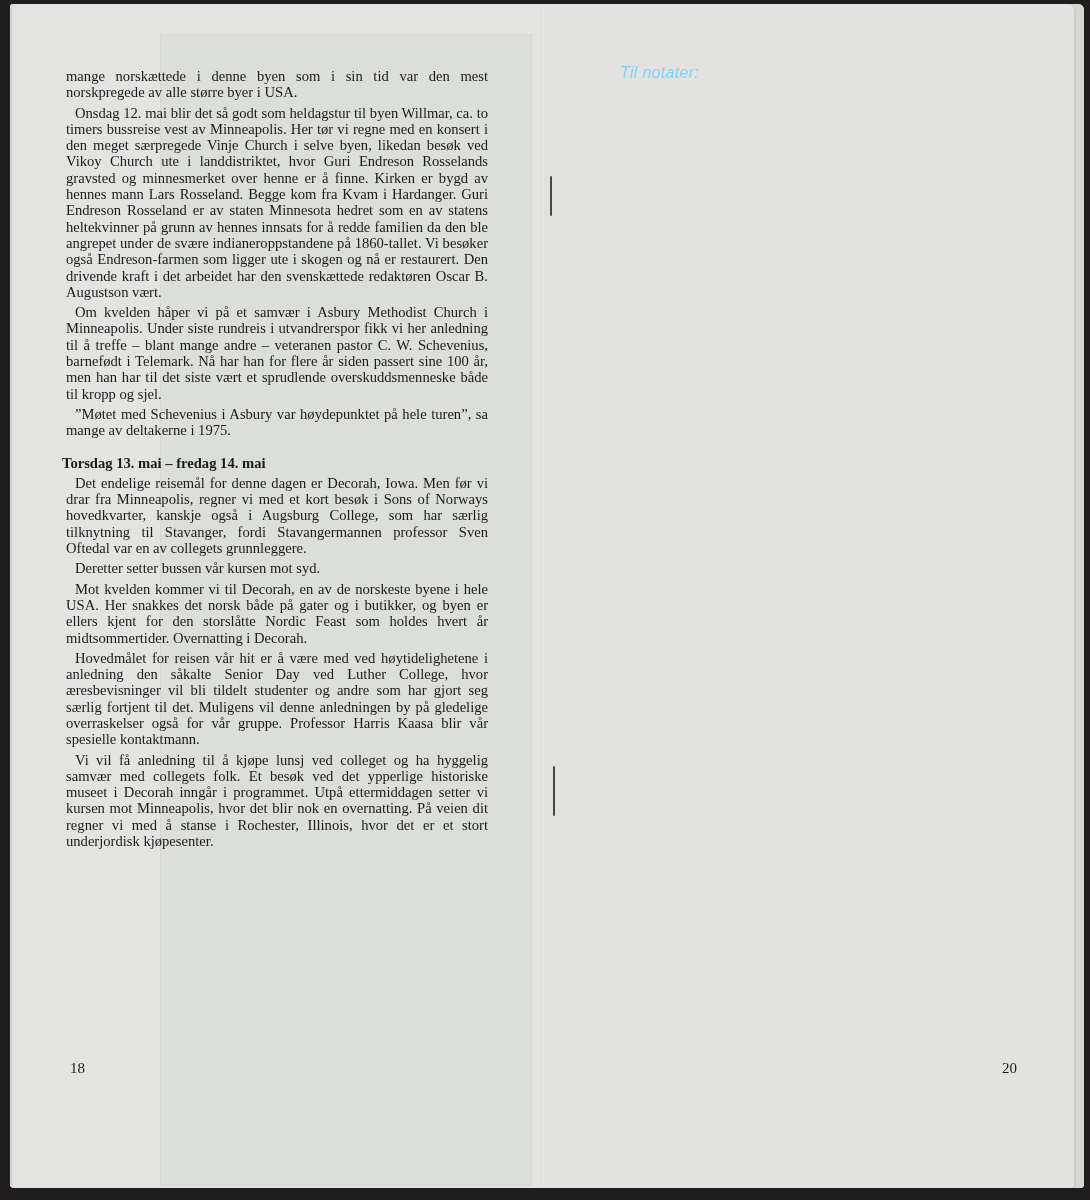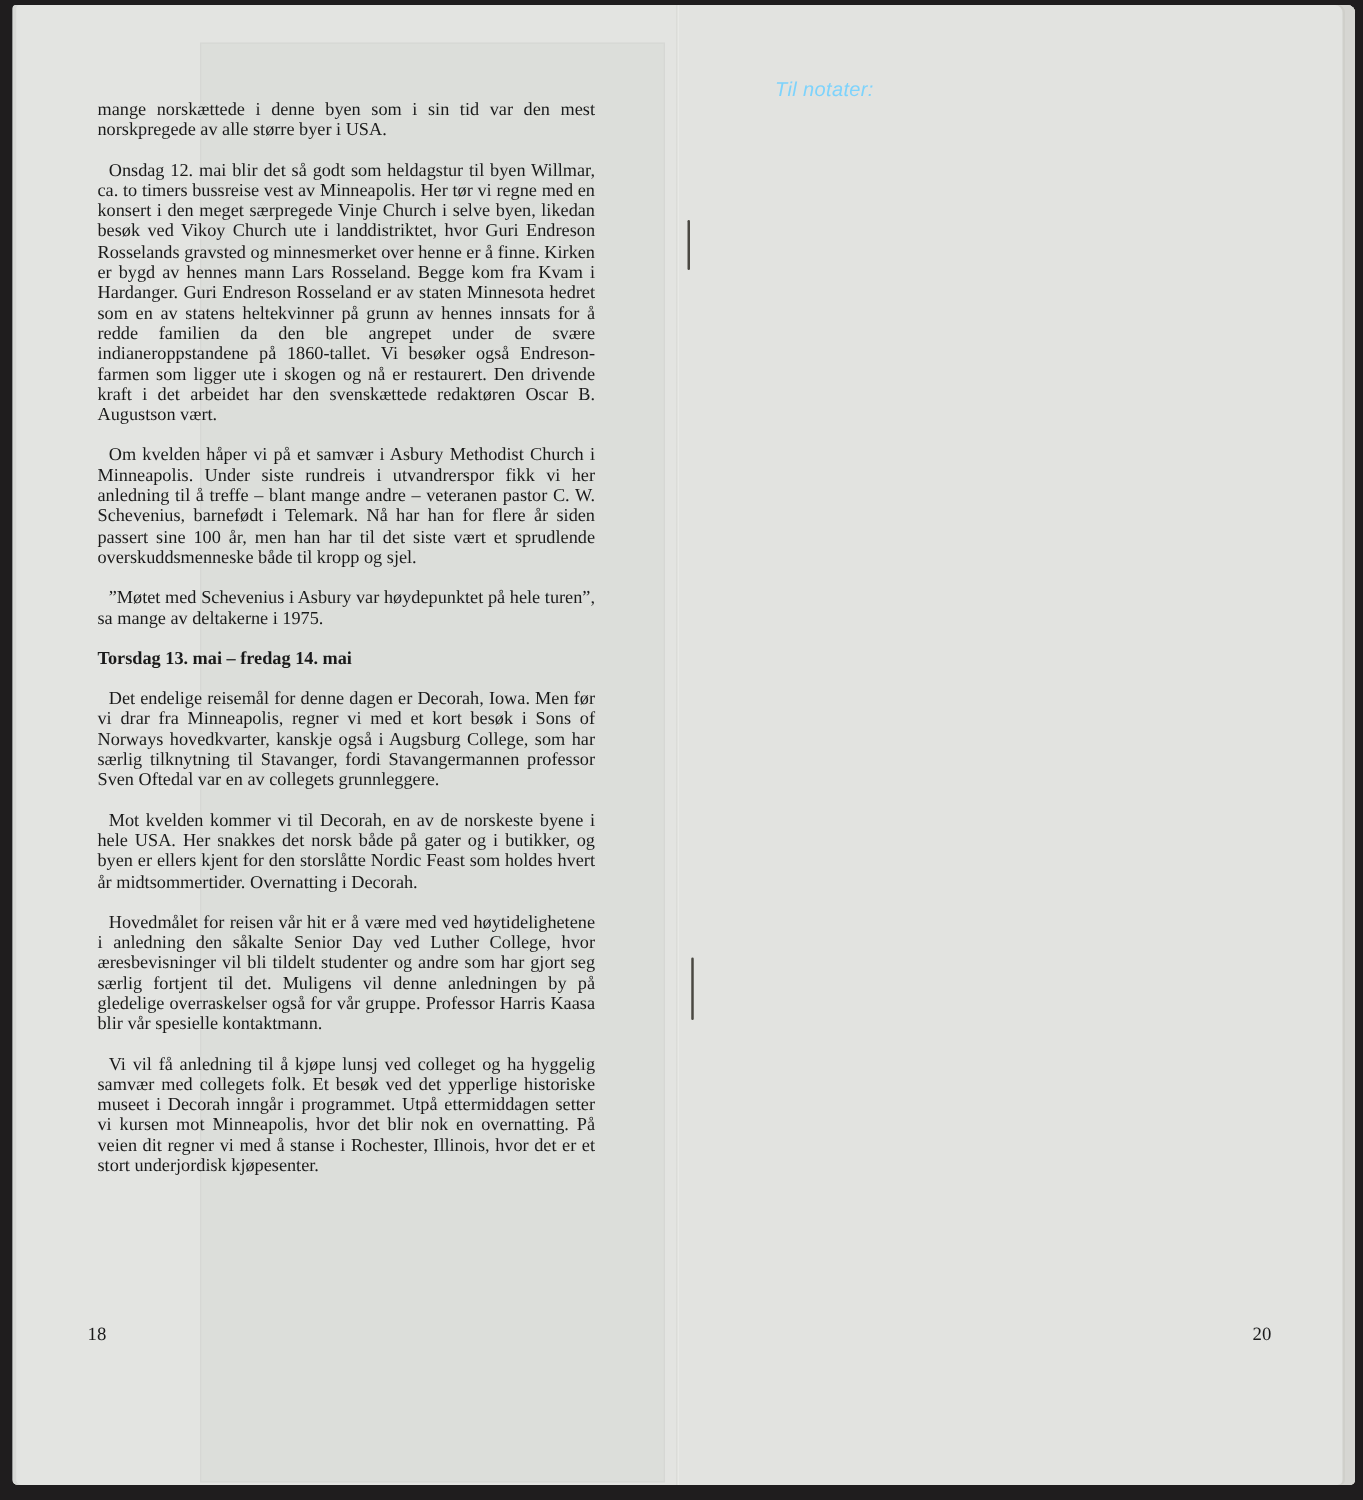--- a/index.html
+++ b/index.html
@@ -57,31 +57,30 @@
       position: absolute;
       left: 62px;
       top: 64px;
       width: 430px;
       color: #1a1a1a;
       font-size: 14.6px;
       line-height: 16.3px;
       text-align: justify;
     }
     .column p {
-      margin: 16px;
+      margin: 4px;
       text-indent: 9px;
     }
     .column p.noindent {
       text-indent: 0;
     }
     .section-head {
       margin-top: 16px;
       font-weight: bold;
       text-indent: 0;
-      margin-left: 16px;
     }
     .section-head div {
       margin: 0;
       text-align: left;
     }
     .notes-title {
       position: absolute;
       left: 620px;
       top: 64px;
       font-family: "Liberation Sans", "DejaVu Sans", sans-serif;
@@ -125,20 +124,21 @@
 <div class="column">
   <p class="noindent">mange norskættede i denne byen som i sin tid var den mest norskpregede av alle større byer i USA.</p>
   <p>Onsdag 12. mai blir det så godt som heldagstur til byen Willmar, ca. to timers bussreise vest av Minneapolis. Her tør vi regne med en konsert i den meget særpregede Vinje Church i selve byen, likedan besøk ved Vikoy Church ute i landdistriktet, hvor Guri Endreson Rosselands gravsted og minnesmerket over henne er å finne. Kirken er bygd av hennes mann Lars Rosseland. Begge kom fra Kvam i Hardanger. Guri Endreson Rosseland er av staten Minnesota hedret som en av statens heltekvinner på grunn av hennes innsats for å redde familien da den ble angrepet under de svære indianeroppstandene på 1860-tallet. Vi besøker også Endreson-farmen som ligger ute i skogen og nå er restaurert. Den drivende kraft i det arbeidet har den svenskættede redaktøren Oscar B. Augustson vært.</p>
   <p>Om kvelden håper vi på et samvær i Asbury Methodist Church i Minneapolis. Under siste rundreis i utvandrerspor fikk vi her anledning til å treffe – blant mange andre – veteranen pastor C. W. Schevenius, barnefødt i Telemark. Nå har han for flere år siden passert sine 100 år, men han har til det siste vært et sprudlende overskuddsmenneske både til kropp og sjel.</p>
   <p>”Møtet med Schevenius i Asbury var høydepunktet på hele turen”, sa mange av deltakerne i 1975.</p>
 
   <div class="section-head">
     <div>Torsdag 13. mai – fredag 14. mai</div>
   </div>
   <p>Det endelige reisemål for denne dagen er Decorah, Iowa. Men før vi drar fra Minneapolis, regner vi med et kort besøk i Sons of Norways hovedkvarter, kanskje også i Augsburg College, som har særlig tilknytning til Stavanger, fordi Stavangermannen professor Sven Oftedal var en av collegets grunnleggere.</p>
+  <p>Deretter setter bussen vår kursen mot syd.</p>
   <p>Mot kvelden kommer vi til Decorah, en av de norskeste byene i hele USA. Her snakkes det norsk både på gater og i butikker, og byen er ellers kjent for den storslåtte Nordic Feast som holdes hvert år midtsommertider. Overnatting i Decorah.</p>
   <p>Hovedmålet for reisen vår hit er å være med ved høytidelighetene i anledning den såkalte Senior Day ved Luther College, hvor æresbevisninger vil bli tildelt studenter og andre som har gjort seg særlig fortjent til det. Muligens vil denne anledningen by på gledelige overraskelser også for vår gruppe. Professor Harris Kaasa blir vår spesielle kontaktmann.</p>
   <p>Vi vil få anledning til å kjøpe lunsj ved colleget og ha hyggelig samvær med collegets folk. Et besøk ved det ypperlige historiske museet i Decorah inngår i programmet. Utpå ettermiddagen setter vi kursen mot Minneapolis, hvor det blir nok en overnatting. På veien dit regner vi med å stanse i Rochester, Illinois, hvor det er et stort underjordisk kjøpesenter.</p>
 </div>
 
 <div class="notes-title">Til notater:</div>
 
 <div class="page-number left">18</div>
 <div class="page-number right">20</div>
 

